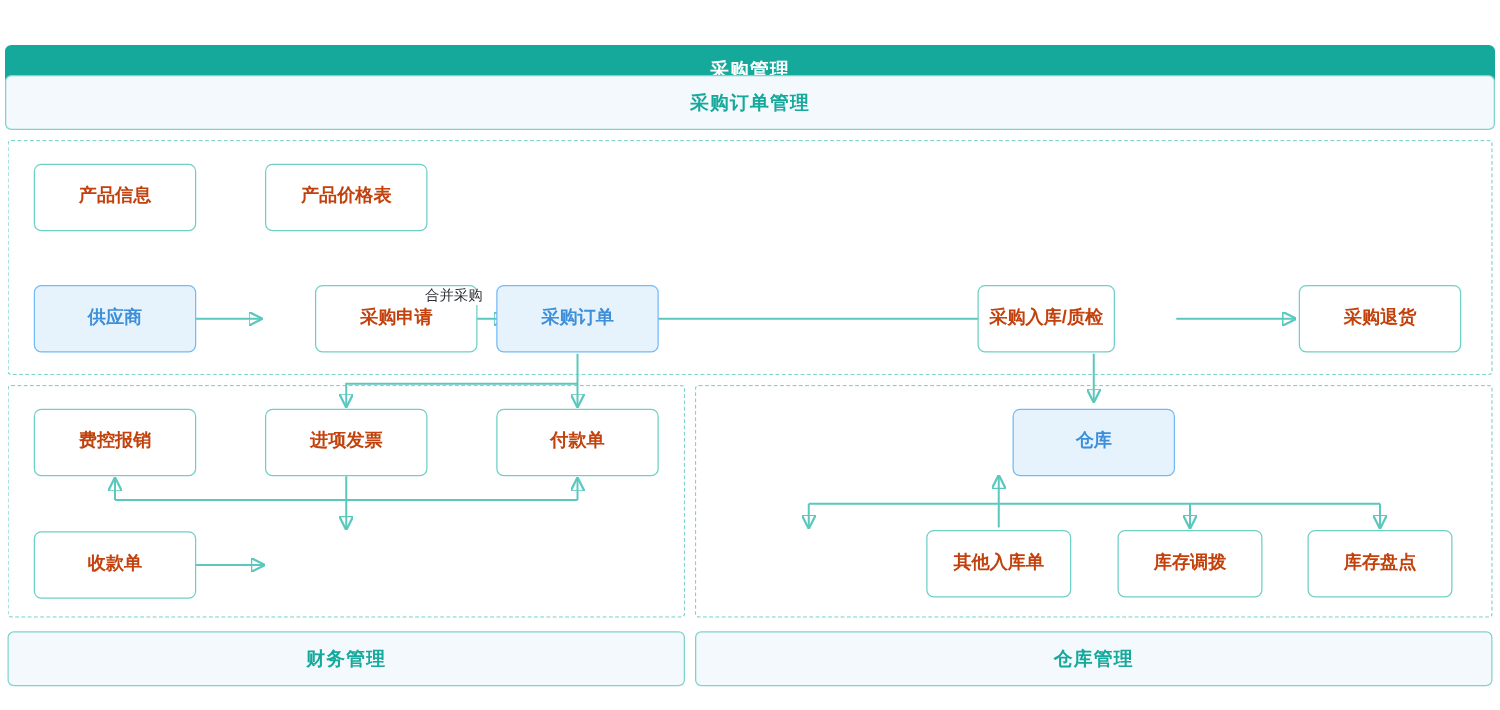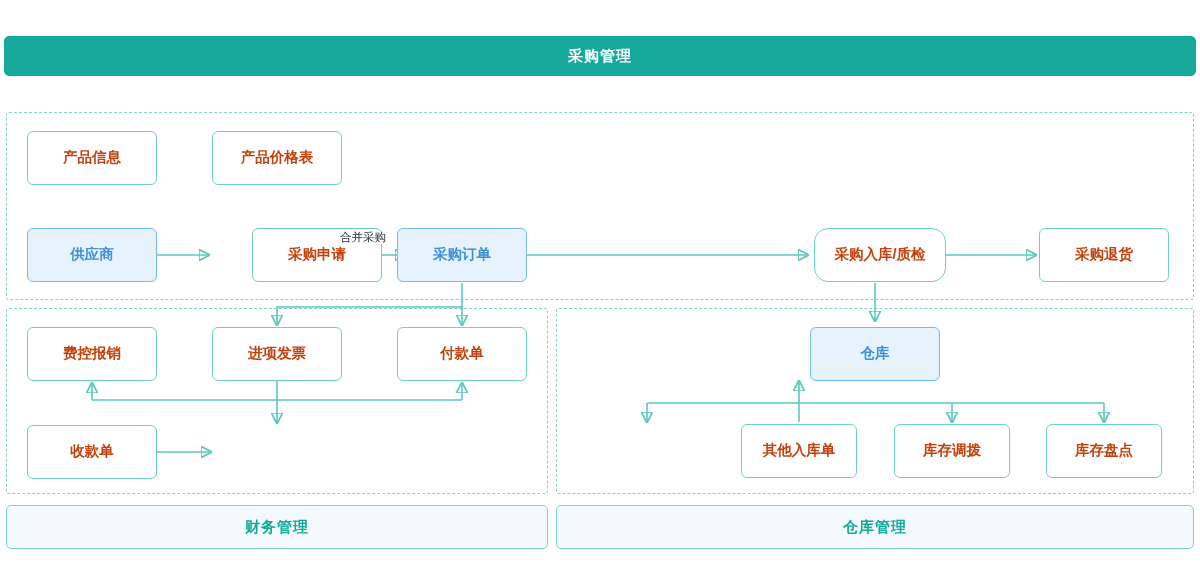--- a/index.html
+++ b/index.html
@@ -103,20 +103,21 @@
     stroke-width: 1.6px;
   }
 </style>
 </head>
 <body>
 
 <div id="canvas">
 
   <div class="banner banner-primary" style="left:4px; top:12px; width:1192px; height:40px;margin-top:24px;">采购管理</div>
 
+  <div class="banner banner-light" style="left:4px; top:60px; width:1192px; height:44px;">采购订单管理</div>
 
   <div class="group" style="left:6px; top:112px; width:1188px; height:188px;"></div>
 
   <div class="group" style="left:6px; top:308px; width:542px; height:186px;"></div>
 
   <div class="group" style="left:556px; top:308px; width:638px; height:186px;"></div>
 
   <svg id="edges" viewBox="0 0 1200 568">
     <defs>
       <marker id="arr" viewBox="0 0 10 10" refX="9" refY="5" markerWidth="7" markerHeight="7" orient="auto-start-reverse">
@@ -154,21 +155,21 @@
   </svg>
 
   <div class="edge-label" style="left:339px; top:232px;">合并采购</div>
 
   <div class="node" style="left:27px; top:131px; width:130px; height:54px;">产品信息</div>
   <div class="node" style="left:212px; top:131px; width:130px; height:54px;">产品价格表</div>
 
   <div class="node accent" style="left:27px; top:228px; width:130px; height:54px;text-align:center;">供应商</div>
   <div class="node" style="left:212px; top:228px; width:130px; height:54px;margin-left:40px;">采购申请</div>
   <div class="node accent" style="left:397px; top:228px; width:130px; height:54px;">采购订单</div>
-  <div class="node" style="left:814px; top:228px; width:132px; height:54px;border-radius:14px;">采购入库/质检</div>
+  <div class="node" style="left:782px; top:228px; width:110px; height:54px;">采购入库/质检</div>
   <div class="node" style="left:1039px; top:228px; width:130px; height:54px;">采购退货</div>
 
   <div class="node" style="left:27px; top:327px; width:130px; height:54px;">费控报销</div>
   <div class="node" style="left:212px; top:327px; width:130px; height:54px;">进项发票</div>
   <div class="node" style="left:397px; top:327px; width:130px; height:54px;">付款单</div>
   <div class="node" style="left:27px; top:425px; width:130px; height:54px;">收款单</div>
 
   <div class="node accent" style="left:810px; top:327px; width:130px; height:54px;">仓库</div>
   <div class="node" style="left:741px; top:424px; width:116px; height:54px;">其他入库单</div>
   <div class="node" style="left:894px; top:424px; width:116px; height:54px;">库存调拨</div>

